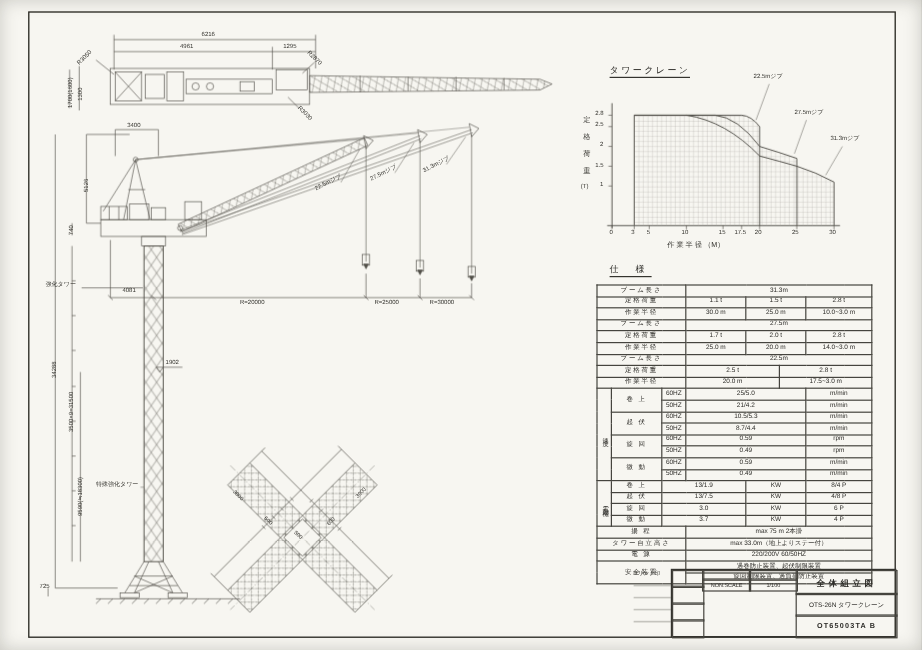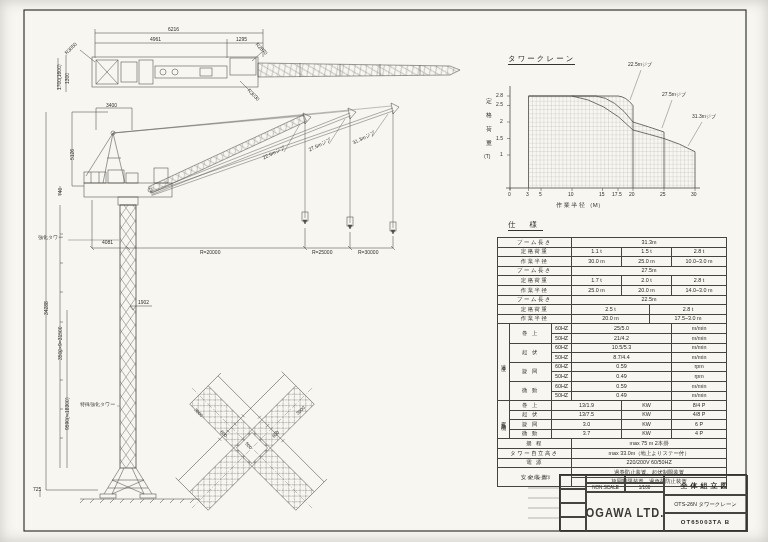--- a/index.html
+++ b/index.html
@@ -370,22 +370,19 @@
 
   <div class="tbcell" style="left:0;top:0;width:25px;height:13px;"></div>
   <div class="tbcell" style="left:0;top:13px;width:25px;height:14px;"></div>
   <div class="tbcell" style="left:0;top:27px;width:25px;height:14px;"></div>
   <div class="tbcell" style="left:0;top:41px;width:25px;height:14px;"></div>
 
   <div class="tbcell" style="left:25px;top:0;width:39px;height:7px;"></div>
   <div class="tbcell" style="left:64px;top:0;width:39px;height:7px;"></div>
   <div class="tbcell small" style="left:25px;top:7px;width:39px;height:9px;">NON.SCALE</div>
   <div class="tbcell small" style="left:64px;top:7px;width:39px;height:9px;">1/100</div>
-  <div class="tbcell" style="left:25px;top:16px;width:78px;height:39px;">
-    <span class="logo">OGAWA LTD.</span>
-  </div>
 
   <div class="tbcell" style="left:103px;top:0;width:83px;height:19px;font-size:7px;letter-spacing:3px;font-weight:bold;">全体組立図</div>
   <div class="tbcell" style="left:103px;top:19px;width:83px;height:18px;font-size:5.4px;">OTS-26N タワークレーン</div>
   <div class="tbcell" style="left:103px;top:37px;width:83px;height:18px;font-size:6px;letter-spacing:1px;font-weight:bold;">OT65003TA B</div>
 </div>
 
 </div>
 
 </body></html>

